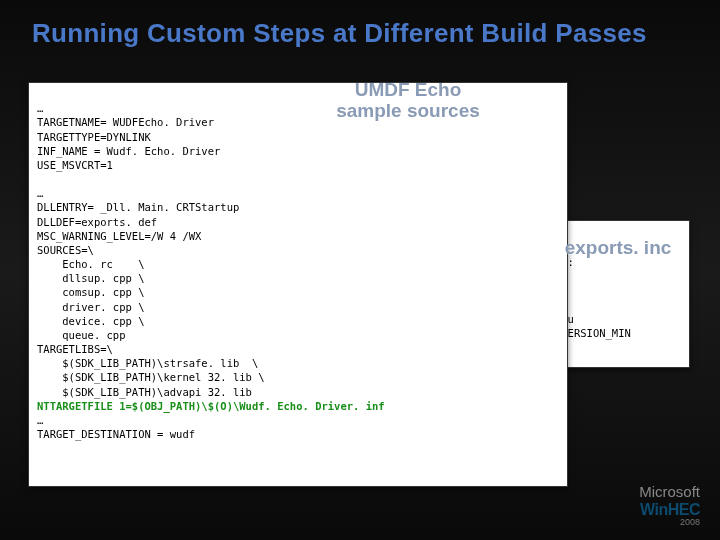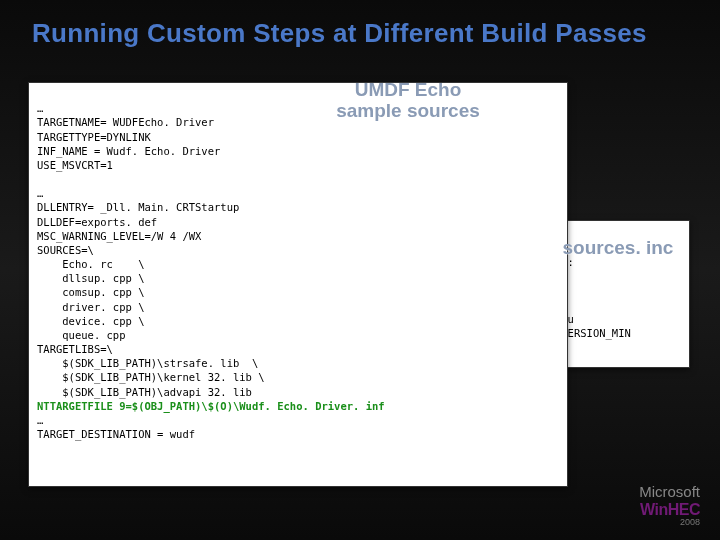--- a/index.html
+++ b/index.html
@@ -76,21 +76,21 @@
   .footer-logo {
     position: absolute;
     right: 20px;
     bottom: 12px;
     color: #bbb;
     font-size: 11px;
     text-align: right;
     line-height: 1.1;
   }
   .footer-logo .m { font-size: 15px; color: #888; }
-  .footer-logo .w { font-size: 16px; font-weight: 700; color: #701a75; letter-spacing: -0.5px; }
+  .footer-logo .w { font-size: 16px; font-weight: 700; color: #0c4a6e; letter-spacing: -0.5px; }
   .footer-logo .y { font-size: 9px; color: #777; }
 </style>
 </head>
 <body>
 
 <div class="title">Running Custom Steps at Different Build Passes</div>
 
 <div class="panel-outer panel-side">
   <div class="code">STAMP= stampinf
 
@@ -119,26 +119,26 @@
     Echo. rc    \
     dllsup. cpp \
     comsup. cpp \
     driver. cpp \
     device. cpp \
     queue. cpp
 TARGETLIBS=\
     $(SDK_LIB_PATH)\strsafe. lib  \
     $(SDK_LIB_PATH)\kernel 32. lib \
     $(SDK_LIB_PATH)\advapi 32. lib</span>
-<span class="hl">NTTARGETFILE 9=$(OBJ_PATH)\$(O)\Wudf. Echo. Driver. inf</span>
+<span class="hl">NTTARGETFILE 1=$(OBJ_PATH)\$(O)\Wudf. Echo. Driver. inf</span>
 <span>…
 TARGET_DESTINATION = wudf</span>
 </div>
 </div>
 
 <div class="badge badge-umdf">UMDF Echo<br>sample sources</div>
-<div class="badge badge-make">sources. inc</div>
+<div class="badge badge-make">exports. inc</div>
 
 <div class="footer-logo">
   <div class="m">Microsoft</div>
   <div class="w">WinHEC</div>
   <div class="y">2008</div>
 </div>
 
 </body></html>

